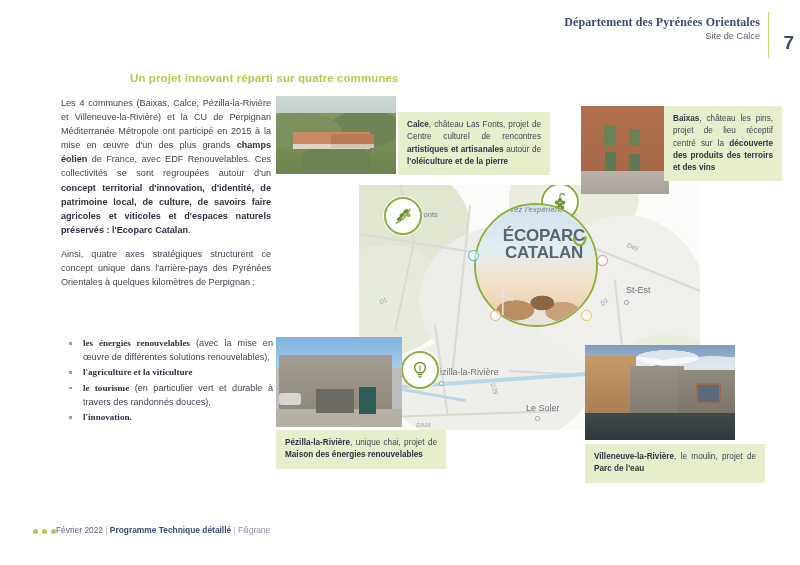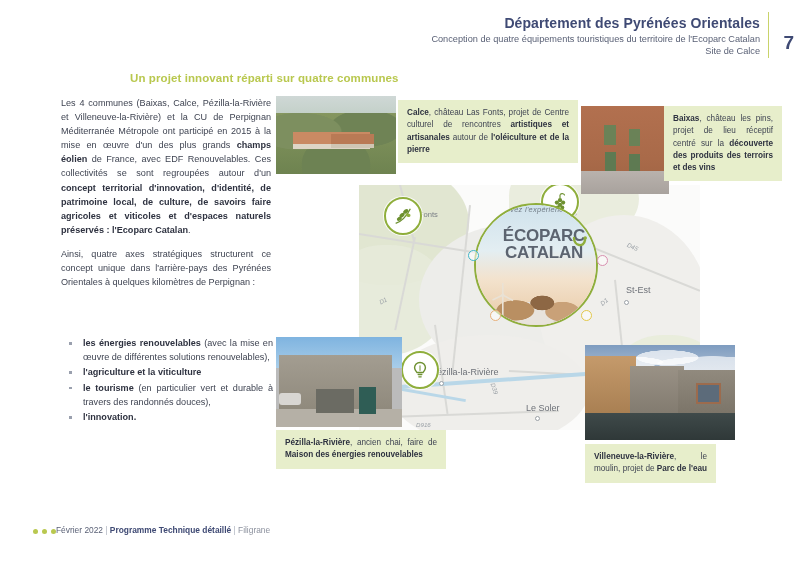--- a/index.html
+++ b/index.html
@@ -15,21 +15,21 @@
 
   
   .header{
     position:absolute;left:0;top:8px;width:800px;height:52px;
   }
   .header-text{
     position:absolute;right:40px;top:6px;
     text-align:right;line-height:1.35;
   }
   .header-line1{
-    font-size:14px;font-weight:bold;color:#3f4a74;letter-spacing:.1px;
+    font-size:12px;font-weight:bold;color:#3f4a74;letter-spacing:.1px;font-family:Liberation Serif, serif;
   }
   .header-line2{
     font-size:9.2px;color:#5a6176;
   }
   .header-line3{
     font-size:9.2px;color:#5a6176;
   }
   .header-rule{
     position:absolute;right:31px;top:4px;width:1px;height:46px;background:#c9d36a;
   }
@@ -58,21 +58,21 @@
     font-size:9.1px;line-height:1.5;color:#3f4452;
   }
   .bullets ul{margin:0;padding:0;list-style:none;}
   .bullets li{
     position:relative;padding-left:22px;margin-bottom:2px;text-align:justify;
   }
   .bullets li:before{
     content:"";position:absolute;left:8px;top:5px;
     width:2.5px;height:2.5px;background:#9aa0ae;
   }
-  .bullets b{font-weight:bold;color:#2e3240;}
+  .bullets b{font-weight:bold;color:#2e3240;font-family:Liberation Serif, serif;}
 
   
   .map{
     position:absolute;left:359px;top:185px;width:341px;height:245px;
     overflow:hidden;
     background:#fbfbfa;
   }
   .map-bg{position:absolute;inset:0;}
   .map-green{
     position:absolute;border-radius:48% 52% 55% 45%;
@@ -245,21 +245,20 @@
   .footer-text .faint{color:#8c919e;}
 </style>
 </head>
 <body>
 
 <div class="page">
 
   <div class="header">
     <div class="header-text">
       <div class="header-line1">Département des Pyrénées Orientales</div>
-      <div class="header-line2">Conception de quatre équipements touristiques du territoire de l'Ecoparc Catalan</div>
       <div class="header-line3">Site de Calce</div>
     </div>
     <div class="header-rule"></div>
     <div class="page-number">7</div>
   </div>
 
   <div class="section-title">Un projet innovant réparti sur quatre communes</div>
 
   <div class="col-text">
     <p><span>Les 4 communes (Baixas, Calce, Pézilla-la-Rivière et Villeneuve-la-Rivière) et la CU de Perpignan Méditerranée Métropole ont participé en 2015 à la mise en œuvre d'un des plus grands </span><b>champs éolien</b><span> de France, avec EDF Renouvelables. Ces collectivités se sont regroupées autour d'un </span><b>concept territorial d'innovation, d'identité, de patrimoine local, de culture, de savoirs faire agricoles et viticoles et d'espaces naturels préservés : l'Ecoparc Catalan</b><span>.</span></p>
@@ -410,33 +409,33 @@
   <div class="photo ph-villeneuve" style="left:585px;top:345px;width:150px;height:95px;">
     <div class="sky"></div>
     <div class="cloud"></div>
     <div class="bldA"></div>
     <div class="bldB"></div>
     <div class="bldC"></div>
     <div class="winR" style="left:74%;top:40%;width:14%;height:18%;"></div>
     <div class="water"></div>
   </div>
 
-  <div class="caption" style="left:398px;top:100px;width:180px;">
+  <div class="caption" style="left:398px;top:112px;width:152px;">
     <b>Calce</b><span>, château Las Fonts, projet de Centre culturel de rencontres </span><b>artistiques et artisanales</b><span> autour de </span><b>l'oléiculture et de la pierre</b>
   </div>
 
   <div class="caption" style="left:664px;top:106px;width:118px;">
     <b>Baixas</b><span>, château les pins, projet de lieu réceptif centré sur la </span><b>découverte des produits des terroirs et des vins</b><span></span>
   </div>
 
   <div class="caption" style="left:276px;top:430px;width:170px;">
-    <b>Pézilla-la-Rivière</b><span>, ancien chai, faire de </span><b>Maison des énergies renouvelables</b><span></span>
-  </div>
-
-  <div class="caption" style="left:585px;top:444px;width:131px;">
+    <b>Pézilla-la-Rivière</b><span>, unique chai, projet de </span><b>Maison des énergies renouvelables</b><span></span>
+  </div>
+
+  <div class="caption" style="left:585px;top:444px;width:180px;">
     <b>Villeneuve-la-Rivière</b><span>, le moulin, projet de </span><b>Parc de l'eau</b><span></span>
   </div>
 
   <div class="footer">
     <div class="footer-dots">
       <span></span>
         <span></span>
         <span></span>
     </div>
     <div class="footer-text">

